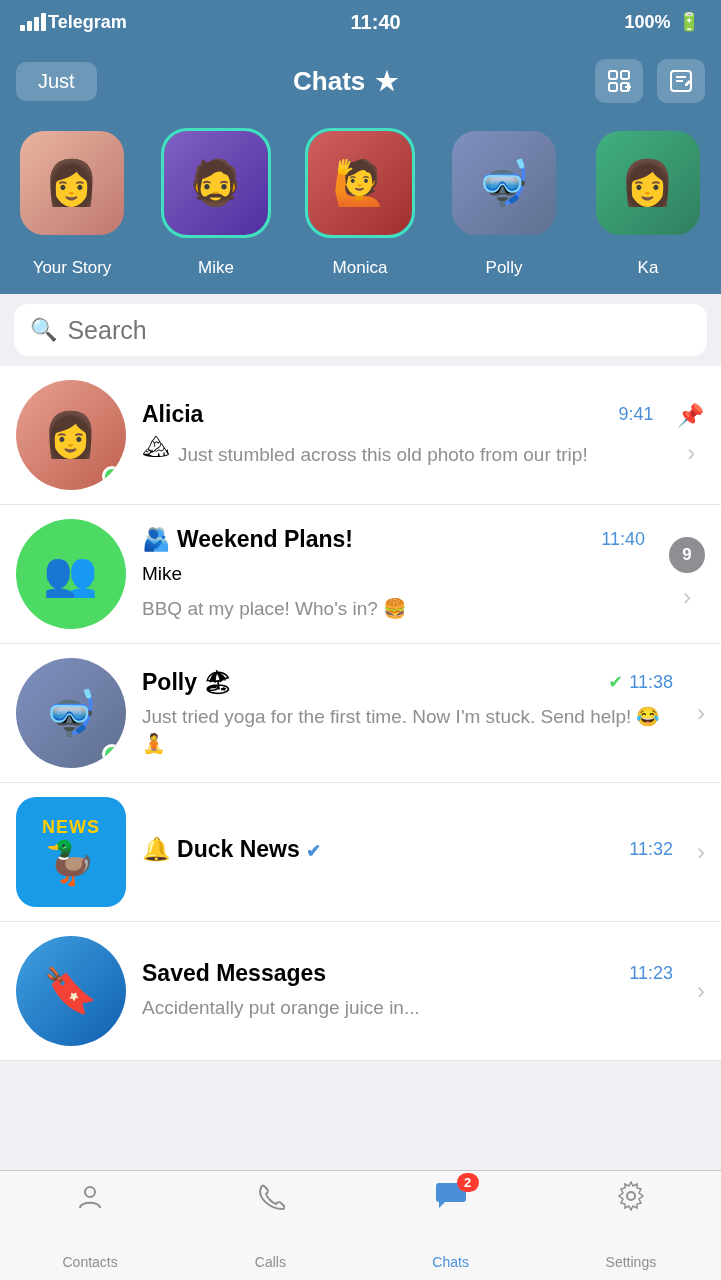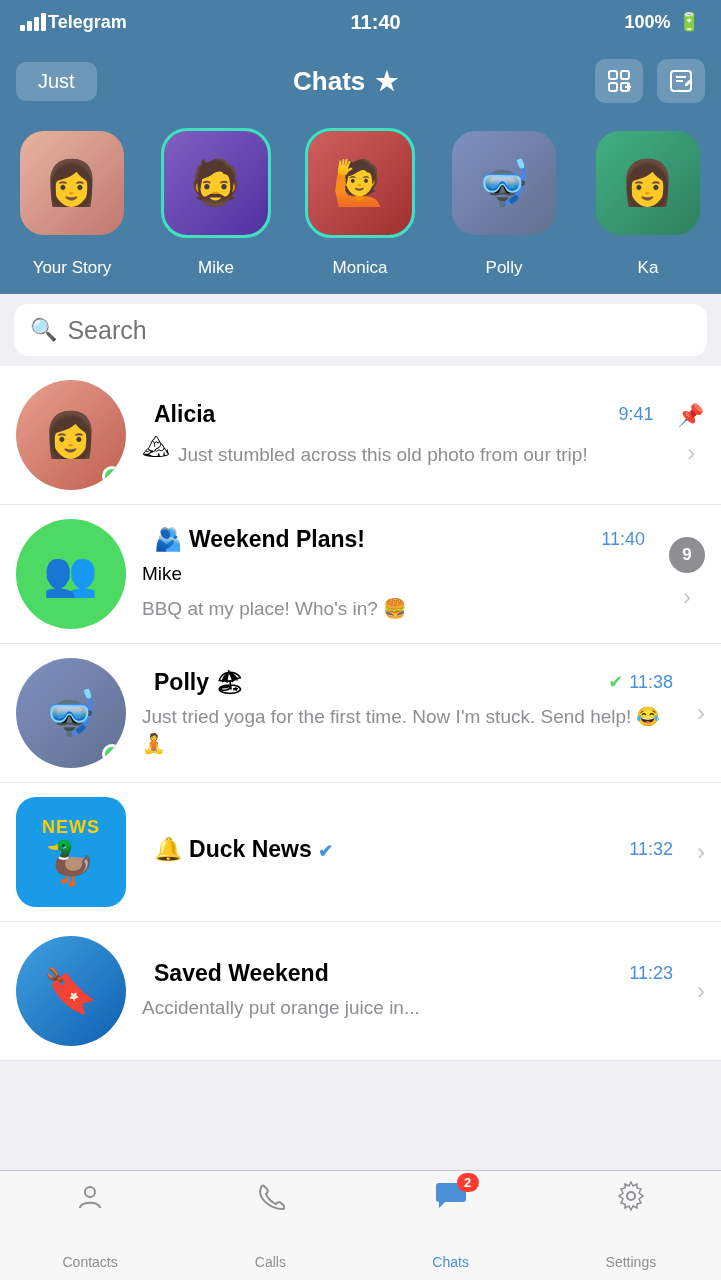--- a/index.html
+++ b/index.html
@@ -191,21 +191,20 @@
     .chat-body {
       flex: 1;
       padding: 0 16px;
       overflow: hidden;
     }
     .chat-header-row {
       display: flex;
       justify-content: space-between;
       align-items: center;
       margin-bottom: 6px;
-      margin-left: 12px;
     }
     .chat-name {
       font-size: 23px;
       font-weight: 700;
       color: #000;
     }
     .chat-time {
       font-size: 18px;
       color: #4a90d9;
       white-space: nowrap;
@@ -519,21 +518,21 @@
     </div>
     <div class="chat-right">
       <span class="chevron">›</span>
     </div>
   </div>
 
   <div class="chat-item">
     <div class="saved-av">🔖</div>
     <div class="chat-body">
       <div class="chat-header-row">
-        <span class="chat-name">Saved Weekend</span>
+        <span class="chat-name">Saved Messages</span>
         <span class="chat-time">11:23</span>
       </div>
       <div class="chat-preview">Accidentally put orange juice in...</div>
     </div>
     <div class="chat-right">
       <span class="chevron">›</span>
     </div>
   </div>
 
 </div>

